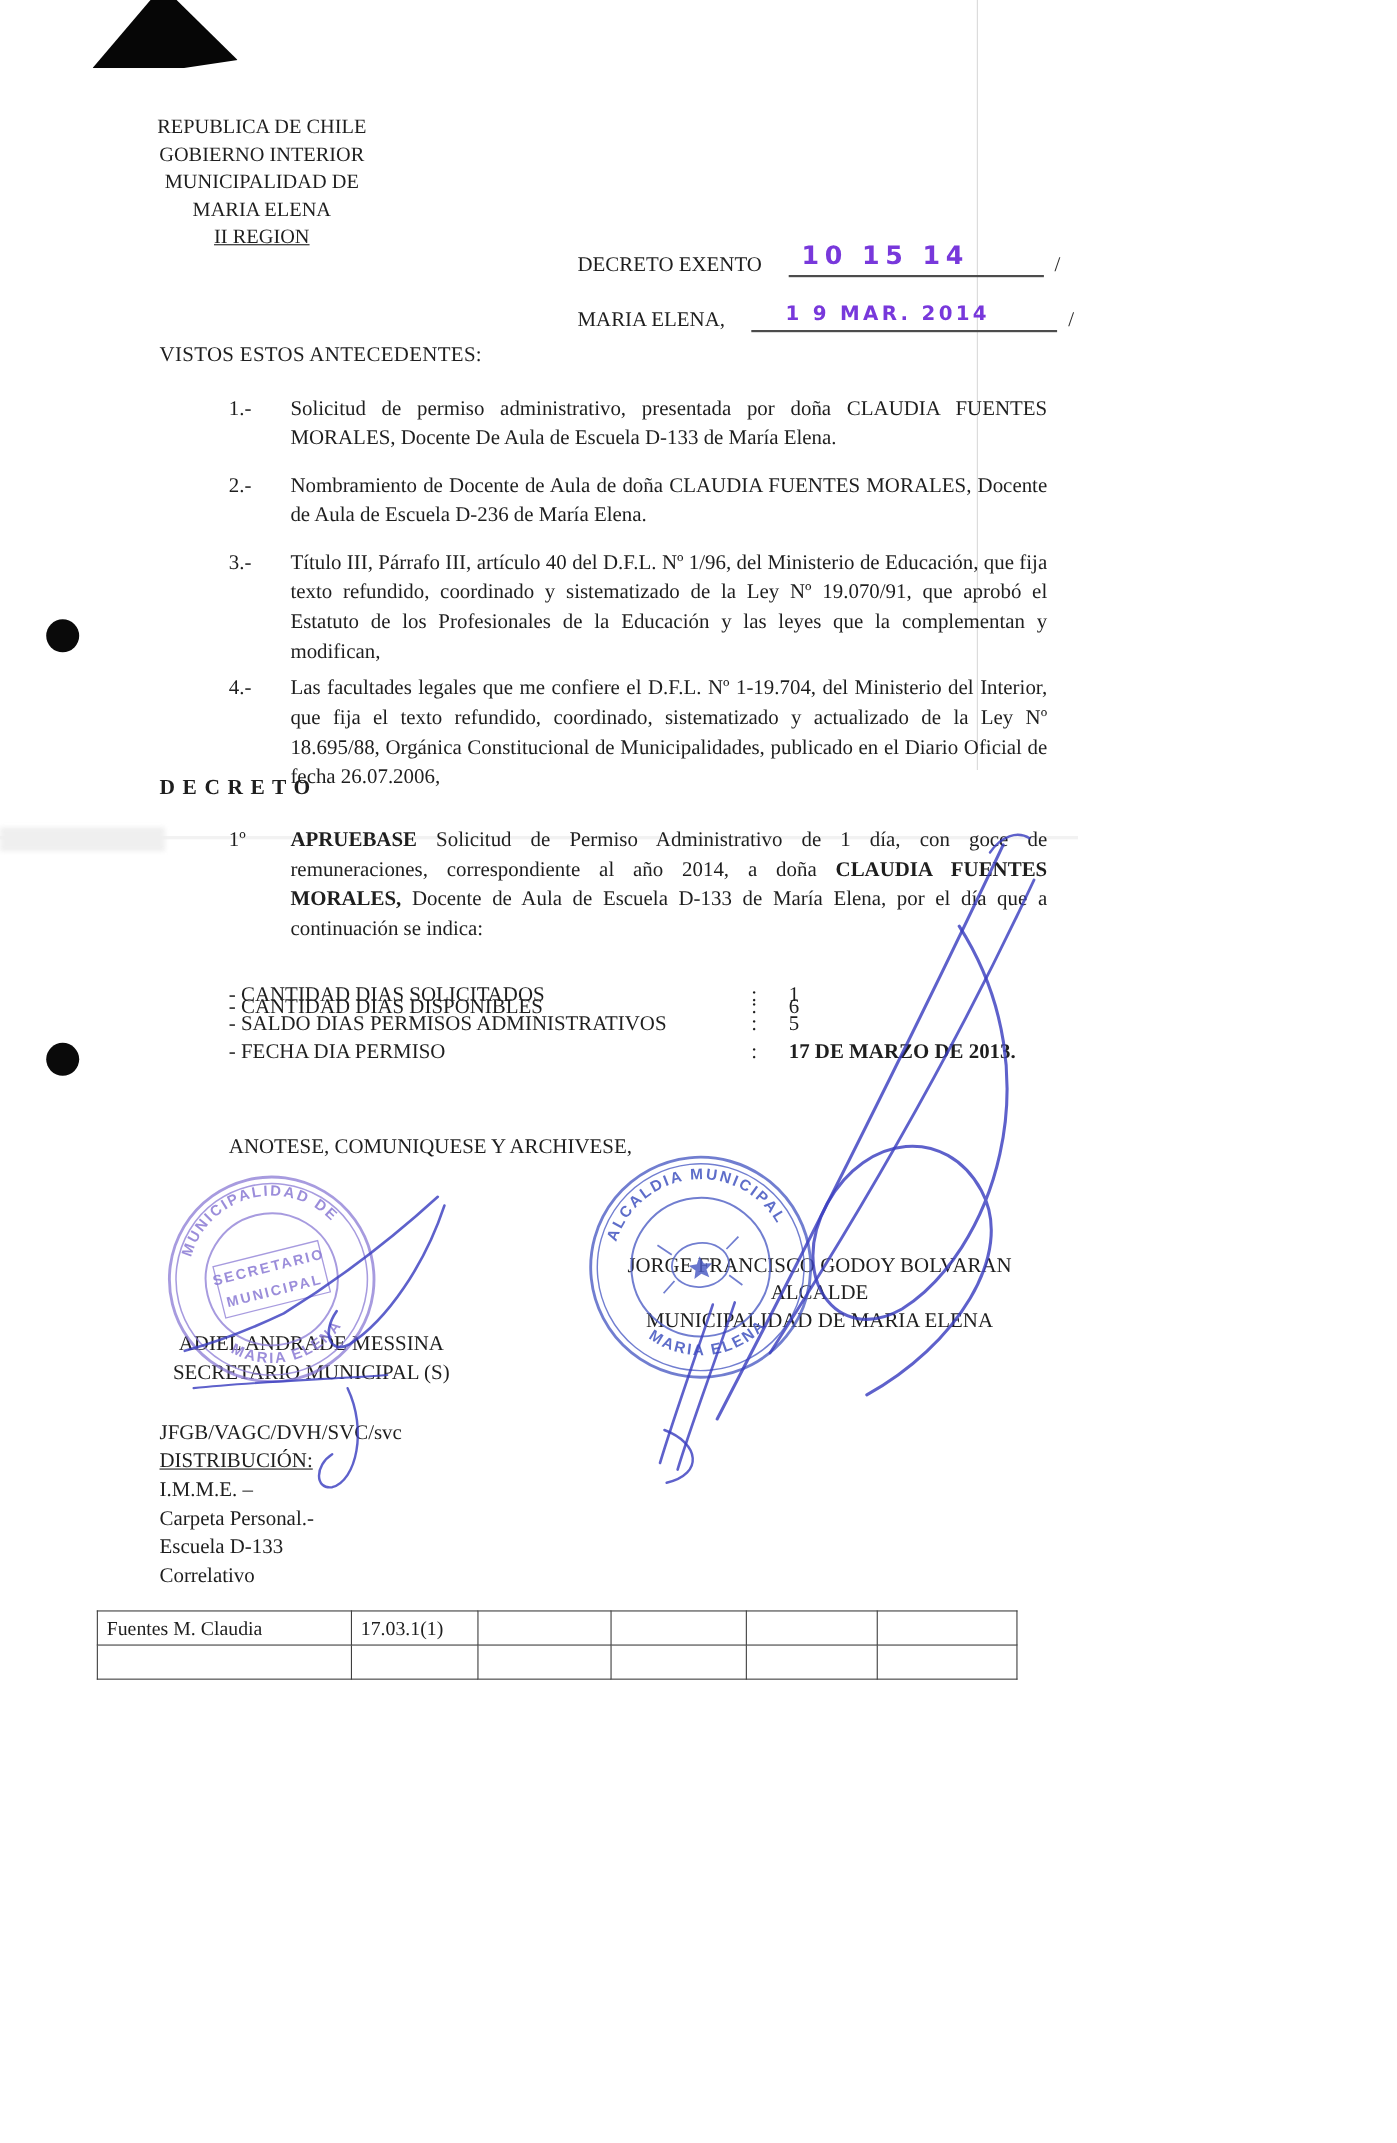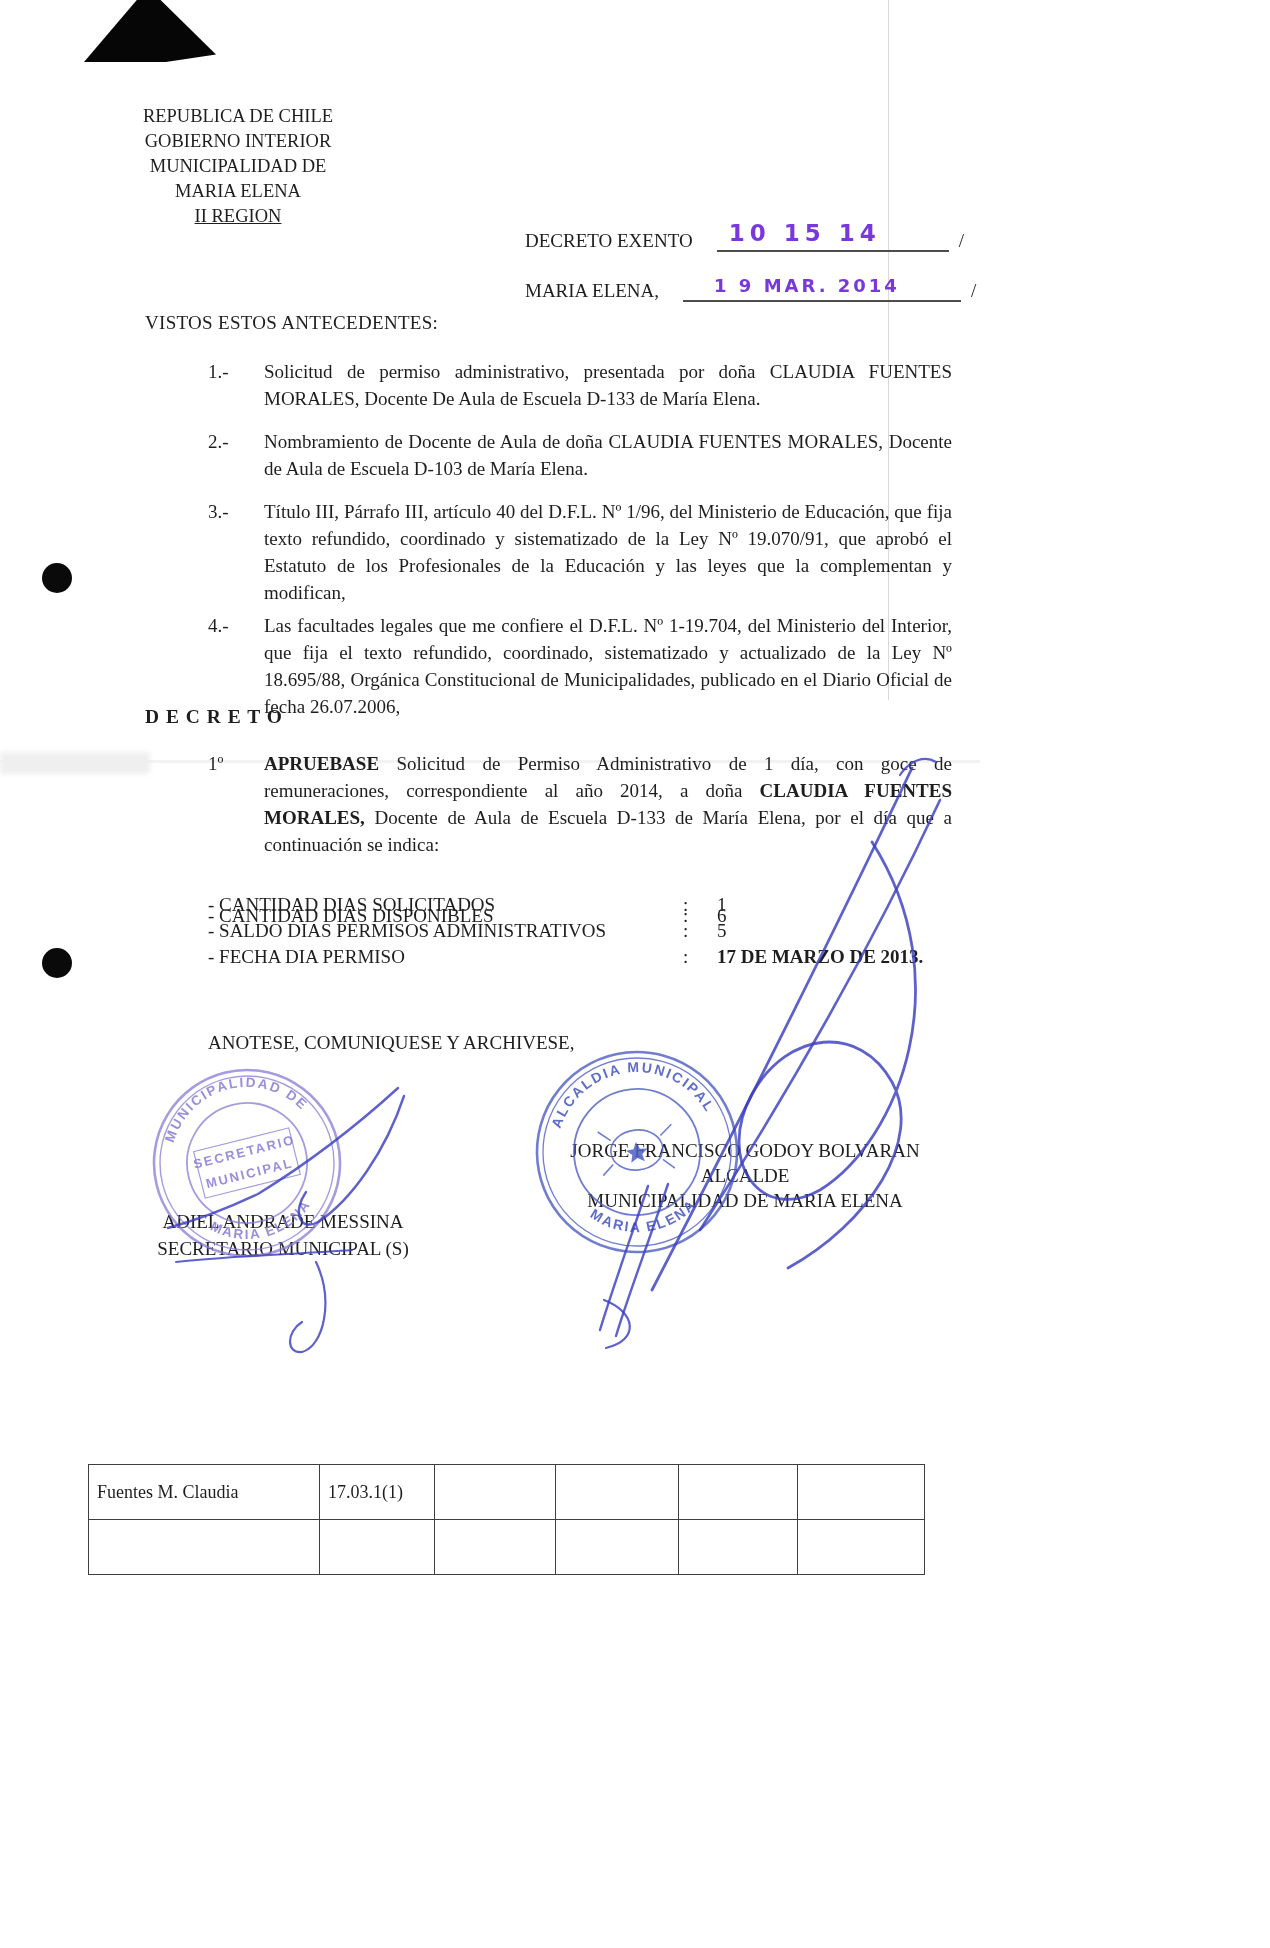--- a/index.html
+++ b/index.html
@@ -55,21 +55,21 @@
   .bold{font-weight:bold;}
 
   .anotese{left:208px;top:1032px;font-size:19px;}
 
   .sig-left-names{left:140px;top:1208px;width:286px;text-align:center;font-size:19px;line-height:27px;}
   .sig-right-names{left:552px;top:1138px;width:386px;text-align:center;font-size:19px;line-height:25px;}
 
   .footer-block{left:145px;top:1290px;font-size:19px;line-height:26px;}
 
   table.idx{position:absolute;left:88px;top:1464px;border-collapse:collapse;table-layout:fixed;font-size:18px;}
-  table.idx td{border:1.4px solid #3f3f3f;padding:14px 8px;height:26px;vertical-align:middle;background:transparent;}
+  table.idx td{border:1.4px solid #3f3f3f;padding:2px 8px;height:26px;vertical-align:middle;background:transparent;}
   .c1{width:214px;}.c2{width:98px;}.c3{width:104px;}.c4{width:106px;}.c5{width:102px;}.c6{width:110px;}
 
   svg.overlay{position:absolute;left:0;top:0;pointer-events:none;}
   .ink{stroke:#3a3ec0;fill:none;stroke-linecap:round;opacity:.82;}
   .stamp-purple{stroke:#8a7ad4;fill:none;opacity:.75;}
   .stamp-blue{stroke:#4d5ec4;fill:none;opacity:.8;}
   .stamp-text-p{fill:#8a7ad4;opacity:.85;font-family:"Liberation Sans",sans-serif;font-weight:bold;letter-spacing:2px;}
   .stamp-text-b{fill:#4d5ec4;opacity:.9;font-family:"Liberation Sans",sans-serif;font-weight:bold;letter-spacing:2px;}
 </style>
 </head>
@@ -109,21 +109,21 @@
   </div>
 
   <div class="abs vistos">VISTOS ESTOS ANTECEDENTES:</div>
 
   <div class="abs item" style="top:358px;">
     <span class="num">1.-</span>
     <span class="txt">Solicitud de permiso administrativo, presentada por doña CLAUDIA FUENTES MORALES, Docente De Aula de Escuela D-133  de María Elena.</span>
   </div>
   <div class="abs item" style="top:428px;">
     <span class="num">2.-</span>
-    <span class="txt">Nombramiento de Docente de Aula de doña CLAUDIA FUENTES MORALES, Docente de Aula de Escuela D-103 de María Elena.</span>
+    <span class="txt">Nombramiento de Docente de Aula de doña CLAUDIA FUENTES MORALES, Docente de Aula de Escuela D-236 de María Elena.</span>
   </div>
   <div class="abs item" style="top:498px;">
     <span class="num">3.-</span>
     <span class="txt">Título III, Párrafo III, artículo 40 del D.F.L. Nº 1/96, del Ministerio de Educación, que fija texto refundido, coordinado y sistematizado de la Ley Nº 19.070/91, que aprobó el Estatuto de los Profesionales de la Educación y las leyes que la complementan y modifican,</span>
   </div>
   <div class="abs item" style="top:612px;">
     <span class="num">4.-</span>
     <span class="txt">Las facultades legales que me confiere el D.F.L. Nº 1-19.704, del Ministerio del Interior, que fija el texto refundido, coordinado, sistematizado y actualizado de la Ley Nº 18.695/88, Orgánica Constitucional de Municipalidades, publicado en el Diario Oficial de fecha 26.07.2006,</span>
   </div>
 
@@ -160,20 +160,28 @@
   <div class="abs sig-left-names">
     <div>ADIEL ANDRADE MESSINA</div>
     <div>SECRETARIO MUNICIPAL (S)</div>
   </div>
   <div class="abs sig-right-names">
     <div>JORGE FRANCISCO GODOY BOLVARAN</div>
     <div>ALCALDE</div>
     <div>MUNICIPALIDAD DE MARIA ELENA</div>
   </div>
 
+  <div class="abs footer-block">
+    <div>JFGB/VAGC/DVH/SVC/svc</div>
+    <div class="u">DISTRIBUCIÓN:</div>
+    <div>I.M.M.E. –</div>
+    <div>Carpeta Personal.-</div>
+    <div>Escuela D-133</div>
+    <div>Correlativo</div>
+  </div>
 
   <table class="idx">
     <tbody>
         <tr>
       <td class="c1">Fuentes M. Claudia</td>
       <td class="c2">17.03.1(1)</td>
       <td class="c3"></td>
       <td class="c4"></td>
       <td class="c5"></td>
       <td class="c6"></td>

